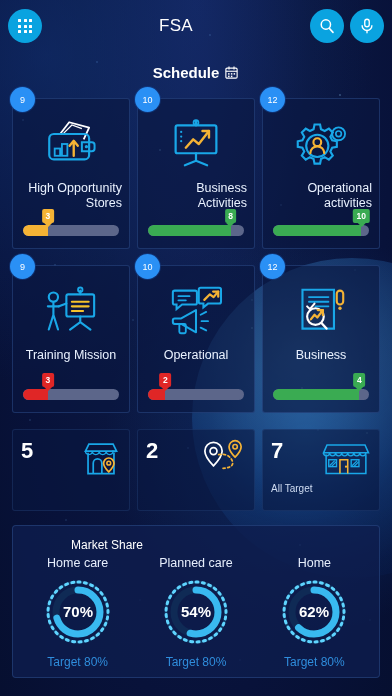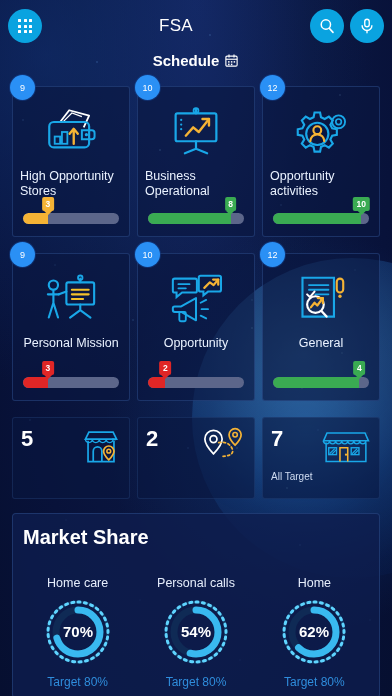--- a/index.html
+++ b/index.html
@@ -83,20 +83,21 @@
     flex: 1; text-align: center;
     color: #ffffff; font-size: 17px; letter-spacing: .3px;
   }
   .right-btns { display: flex; gap: 6px; }
   .grid-icon { display: grid; grid-template-columns: repeat(3,3px); gap: 2.5px; }
   .grid-icon i { width: 3px; height: 3px; background: #fff; border-radius: .5px; display: block; }
 
   .sched-wrap {
     position: relative;
     text-align: center;
+    margin-top: 12px;
   }
   .sched {
     color: #fff; font-size: 15px; font-weight: 600;
     display: inline-flex; align-items: center; gap: 5px;
   }
 
   
   .grid3 {
     position: relative;
     display: grid;
@@ -120,21 +121,21 @@
     left: -3px; top: -12px;
     width: 25px; height: 25px; border-radius: 50%;
     background: #2a90f5;
     color: #fff; font-size: 9px;
     display: flex; align-items: center; justify-content: center;
     box-shadow: 0 0 0 1px rgba(20,70,150,.5);
   }
   .card .icon { height: 62px; display: flex; align-items: center; justify-content: center; }
   .card .label {
     color: #eaf2ff; font-size: 12.5px; line-height: 15px;
-    text-align: left; margin-top: 6px;
+    text-align: right; margin-top: 6px;
     flex: 1;
   }
   
   .prog-wrap { width: 100%; padding: 0 3px; margin-top: 14px; position: relative; }
   .prog-track {
     height: 11px; border-radius: 6px;
     background: #5c668a;
     overflow: hidden;
   }
   .prog-fill { height: 100%; border-radius: 6px 0 0 6px; }
@@ -177,22 +178,22 @@
 
   
   .market {
     position: relative;
     margin: 14px 12px 0;
     background: rgba(14,30,78,0.78);
     border: 1px solid rgba(70,115,190,0.30);
     border-radius: 4px;
     padding: 12px 10px 8px;
   }
-  .market h2 { color:#fff; font-size: 20px; font-weight: 700; }
-  .gauges { display: grid; grid-template-columns: repeat(3,1fr); margin-top: 27px; gap: 9px; }
+  .market h2 { color:#fff; font-size: 12px; font-weight: 400; margin-left: 48px; }
+  .gauges { display: grid; grid-template-columns: repeat(3,1fr); margin-top: 4px; gap: 9px; }
   .gauge { text-align:center; }
   .gauge .gname { color:#e6eefc; font-size: 12.5px; }
   .gauge .gsvg { margin-top: 6px; }
   .gauge .gtarget { color:#2f8ddc; font-size: 12px; margin-top: 3px; }
   .gpct { fill:#fff; font-size: 15px; font-weight: 700; font-family:"Liberation Sans",sans-serif; }
 </style>
 </head>
 <body>
 
 <div id="app">
@@ -281,21 +282,21 @@
           <circle cx="30" cy="4" r="2.6" fill="none" stroke="#19a7e8" stroke-width="2"></circle>
           <rect x="8" y="7" width="44" height="30" rx="2" fill="none" stroke="#19a7e8" stroke-width="2.4"></rect>
           <circle cx="14" cy="14" r="1.2" fill="#19a7e8"></circle>
           <circle cx="14" cy="19" r="1.2" fill="#19a7e8"></circle>
           <circle cx="14" cy="24" r="1.2" fill="#19a7e8"></circle>
           <path d="M19 31 L27 22 L33 27 L44 13" fill="none" stroke="#f5b335" stroke-width="2.6" stroke-linejoin="round" stroke-linecap="round"></path>
           <path d="M37 13 h7 v7" fill="none" stroke="#f5b335" stroke-width="2.6" stroke-linecap="round" stroke-linejoin="round"></path>
           <path d="M30 37 v8 M18 50 L30 45 L42 50" fill="none" stroke="#19a7e8" stroke-width="2.4" stroke-linecap="round" stroke-linejoin="round"></path>
         </svg>
       </span>
-      <span class="label">Business Operational</span>
+      <span class="label">Business Activities</span>
       <div class="prog-wrap">
         <span class="prog-tip" style="background: rgb(58, 171, 82); color: rgb(58, 171, 82); left: calc(85.56px); text-shadow: none; --c: rgb(58, 171, 82);"><span style="color: rgb(255, 255, 255);">8</span></span>
         <div class="prog-track">
           <div class="prog-fill" style="width: 86%; background: rgb(58, 171, 82);"></div>
         </div>
       </div>
     </div>
 
     <div class="card">
       <span class="badge">12</span>
@@ -304,21 +305,21 @@
           <g fill="none" stroke="#19a7e8" stroke-width="2.3">
             <path d="M24 6 h6 l1 5 4 2 4.5-2.6 4.2 4.2 -2.6 4.5 2 4 5 1 v6 l-5 1 -2 4 2.6 4.5 -4.2 4.2 -4.5-2.6 -4 2 -1 5 h-6 l-1-5 -4-2 -4.5 2.6 -4.2-4.2 2.6-4.5 -2-4 -5-1 v-6 l5-1 2-4 -2.6-4.5 4.2-4.2 4.5 2.6 4-2 z"></path>
             <circle cx="27" cy="29" r="12"></circle>
           </g>
           <circle cx="27" cy="25" r="4.2" fill="none" stroke="#f5b335" stroke-width="2.3"></circle>
           <path d="M19.5 37 a7.5 7.5 0 0 1 15 0" fill="none" stroke="#f5b335" stroke-width="2.3" stroke-linecap="round"></path>
           <circle cx="50" cy="16" r="7" fill="none" stroke="#19a7e8" stroke-width="2"></circle>
           <circle cx="50" cy="16" r="3" fill="none" stroke="#19a7e8" stroke-width="1.8"></circle>
         </svg>
       </span>
-      <span class="label">Opportunity activities</span>
+      <span class="label">Operational activities</span>
       <div class="prog-wrap">
         <span class="prog-tip" style="background: rgb(58, 171, 82); color: rgb(58, 171, 82); left: calc(91.32px); text-shadow: none; --c: rgb(58, 171, 82);"><span style="color: rgb(255, 255, 255);">10</span></span>
         <div class="prog-track">
           <div class="prog-fill" style="width: 92%; background: rgb(58, 171, 82);"></div>
         </div>
       </div>
     </div>
   </div>
 
   <div class="grid3">
@@ -334,21 +335,21 @@
             <line x1="32" y1="17" x2="50" y2="17"></line>
             <line x1="32" y1="22" x2="50" y2="22"></line>
             <line x1="32" y1="27" x2="44" y2="27"></line>
           </g>
           <path d="M41 33 v6 M30 47 L41 39 L52 47" fill="none" stroke="#19a7e8" stroke-width="2.3" stroke-linecap="round" stroke-linejoin="round"></path>
           <circle cx="12" cy="12" r="5" fill="none" stroke="#19a7e8" stroke-width="2.3"></circle>
           <path d="M12 17 v14 M6 22 h12 M12 31 L7 47 M12 31 L17 47" fill="none" stroke="#19a7e8" stroke-width="2.3" stroke-linecap="round"></path>
           <path d="M18 22 L26 19" fill="none" stroke="#19a7e8" stroke-width="2.3" stroke-linecap="round"></path>
         </svg>
       </span>
-      <span class="label">Personal Mission</span>
+      <span class="label">Training Mission</span>
       <div class="prog-wrap">
         <span class="prog-tip" style="background: rgb(224, 38, 38); color: rgb(224, 38, 38); left: calc(27.96px); text-shadow: none; --c: rgb(224, 38, 38);"><span style="color: rgb(255, 255, 255);">3</span></span>
         <div class="prog-track">
           <div class="prog-fill" style="width: 26%; background: rgb(224, 38, 38);"></div>
         </div>
       </div>
     </div>
 
     <div class="card">
       <span class="badge">10</span>
@@ -362,21 +363,21 @@
           <path d="M49.5 6 h5.5 v5.5" fill="none" stroke="#f5b335" stroke-width="2.4" stroke-linecap="round" stroke-linejoin="round"></path>
           <path d="M8 35 h7 l16 -9 v24 l-16 -9 h-7 a2 2 0 0 1 -2 -2 v-2 a2 2 0 0 1 2 -2 z" fill="none" stroke="#19a7e8" stroke-width="2.2" stroke-linejoin="round"></path>
           <rect x="13" y="41" width="7" height="10" rx="1.5" fill="none" stroke="#19a7e8" stroke-width="2"></rect>
           <g stroke="#19a7e8" stroke-width="2" stroke-linecap="round">
             <line x1="36" y1="31" x2="42" y2="28"></line>
             <line x1="37" y1="38" x2="44" y2="38"></line>
             <line x1="36" y1="45" x2="42" y2="48"></line>
           </g>
         </svg>
       </span>
-      <span class="label">Opportunity</span>
+      <span class="label">Operational</span>
       <div class="prog-wrap">
         <span class="prog-tip" style="background: rgb(224, 38, 38); color: rgb(224, 38, 38); left: calc(20.28px); text-shadow: none; --c: rgb(224, 38, 38);"><span style="color: rgb(255, 255, 255);">2</span></span>
         <div class="prog-track">
           <div class="prog-fill" style="width: 18%; background: rgb(224, 38, 38);"></div>
         </div>
       </div>
     </div>
 
     <div class="card">
       <span class="badge">12</span>
@@ -390,21 +391,21 @@
           </g>
           <path d="M15 22 L18 25 L23 19" fill="none" stroke="#fff" stroke-width="2.2" stroke-linecap="round" stroke-linejoin="round"></path>
           <circle cx="24" cy="33" r="9" fill="none" stroke="#fff" stroke-width="2.3"></circle>
           <line x1="30.5" y1="40" x2="36" y2="46" stroke="#fff" stroke-width="2.5" stroke-linecap="round"></line>
           <path d="M19 36 L23 31 L26 34 L32 26" fill="none" stroke="#f5b335" stroke-width="2.4" stroke-linecap="round" stroke-linejoin="round"></path>
           <path d="M26.5 26 h5.5 v5.5" fill="none" stroke="#f5b335" stroke-width="2.4" stroke-linecap="round" stroke-linejoin="round"></path>
           <rect x="47" y="5" width="7" height="15" rx="3.5" fill="none" stroke="#f5b335" stroke-width="2.3"></rect>
           <circle cx="50.5" cy="24" r="1.8" fill="#f5b335"></circle>
         </svg>
       </span>
-      <span class="label">General</span>
+      <span class="label">Business</span>
       <div class="prog-wrap">
         <span class="prog-tip" style="background: rgb(58, 171, 82); color: rgb(58, 171, 82); left: calc(89.4px); text-shadow: none; --c: rgb(58, 171, 82);"><span style="color: rgb(255, 255, 255);">4</span></span>
         <div class="prog-track">
           <div class="prog-fill" style="width: 90%; background: rgb(58, 171, 82);"></div>
         </div>
       </div>
     </div>
   </div>
 
   <div class="stats">
@@ -471,21 +472,21 @@
           <circle cx="36" cy="36" r="30" fill="none" stroke="#123a66" stroke-width="3"></circle>
           <circle class="gauge-outer" cx="36" cy="36" r="30" fill="none" stroke="#5fd4ff" stroke-width="3" stroke-dasharray="2 4.5" stroke-linecap="round" transform="rotate(-90 36 36)" stroke-dashoffset="0"></circle>
           <circle cx="36" cy="36" r="22" fill="none" stroke="#0f2a55" stroke-width="7"></circle>
           <circle class="gauge-inner" cx="36" cy="36" r="22" fill="none" stroke="#39b9f0" stroke-width="7" stroke-linecap="round" transform="rotate(-90 36 36)" stroke-dasharray="96.76105373056562 138.23007675795088"></circle>
           <text class="gpct" x="36" y="41" text-anchor="middle">70%</text>
         </svg>
         <div class="gtarget">Target 80%</div>
       </div>
 
       <div class="gauge">
-        <div class="gname">Personal calls</div>
+        <div class="gname">Planned care</div>
         <svg class="gsvg" width="72" height="72" viewBox="0 0 72 72">
           <circle cx="36" cy="36" r="30" fill="none" stroke="#123a66" stroke-width="3"></circle>
           <circle class="gauge-outer" cx="36" cy="36" r="30" fill="none" stroke="#5fd4ff" stroke-width="3" stroke-dasharray="2 4.5" stroke-linecap="round" transform="rotate(-90 36 36)" stroke-dashoffset="0"></circle>
           <circle cx="36" cy="36" r="22" fill="none" stroke="#0f2a55" stroke-width="7"></circle>
           <circle class="gauge-inner" cx="36" cy="36" r="22" fill="none" stroke="#39b9f0" stroke-width="7" stroke-linecap="round" transform="rotate(-90 36 36)" stroke-dasharray="74.64424144929347 138.23007675795088"></circle>
           <text class="gpct" x="36" y="41" text-anchor="middle">54%</text>
         </svg>
         <div class="gtarget">Target 80%</div>
       </div>
 

